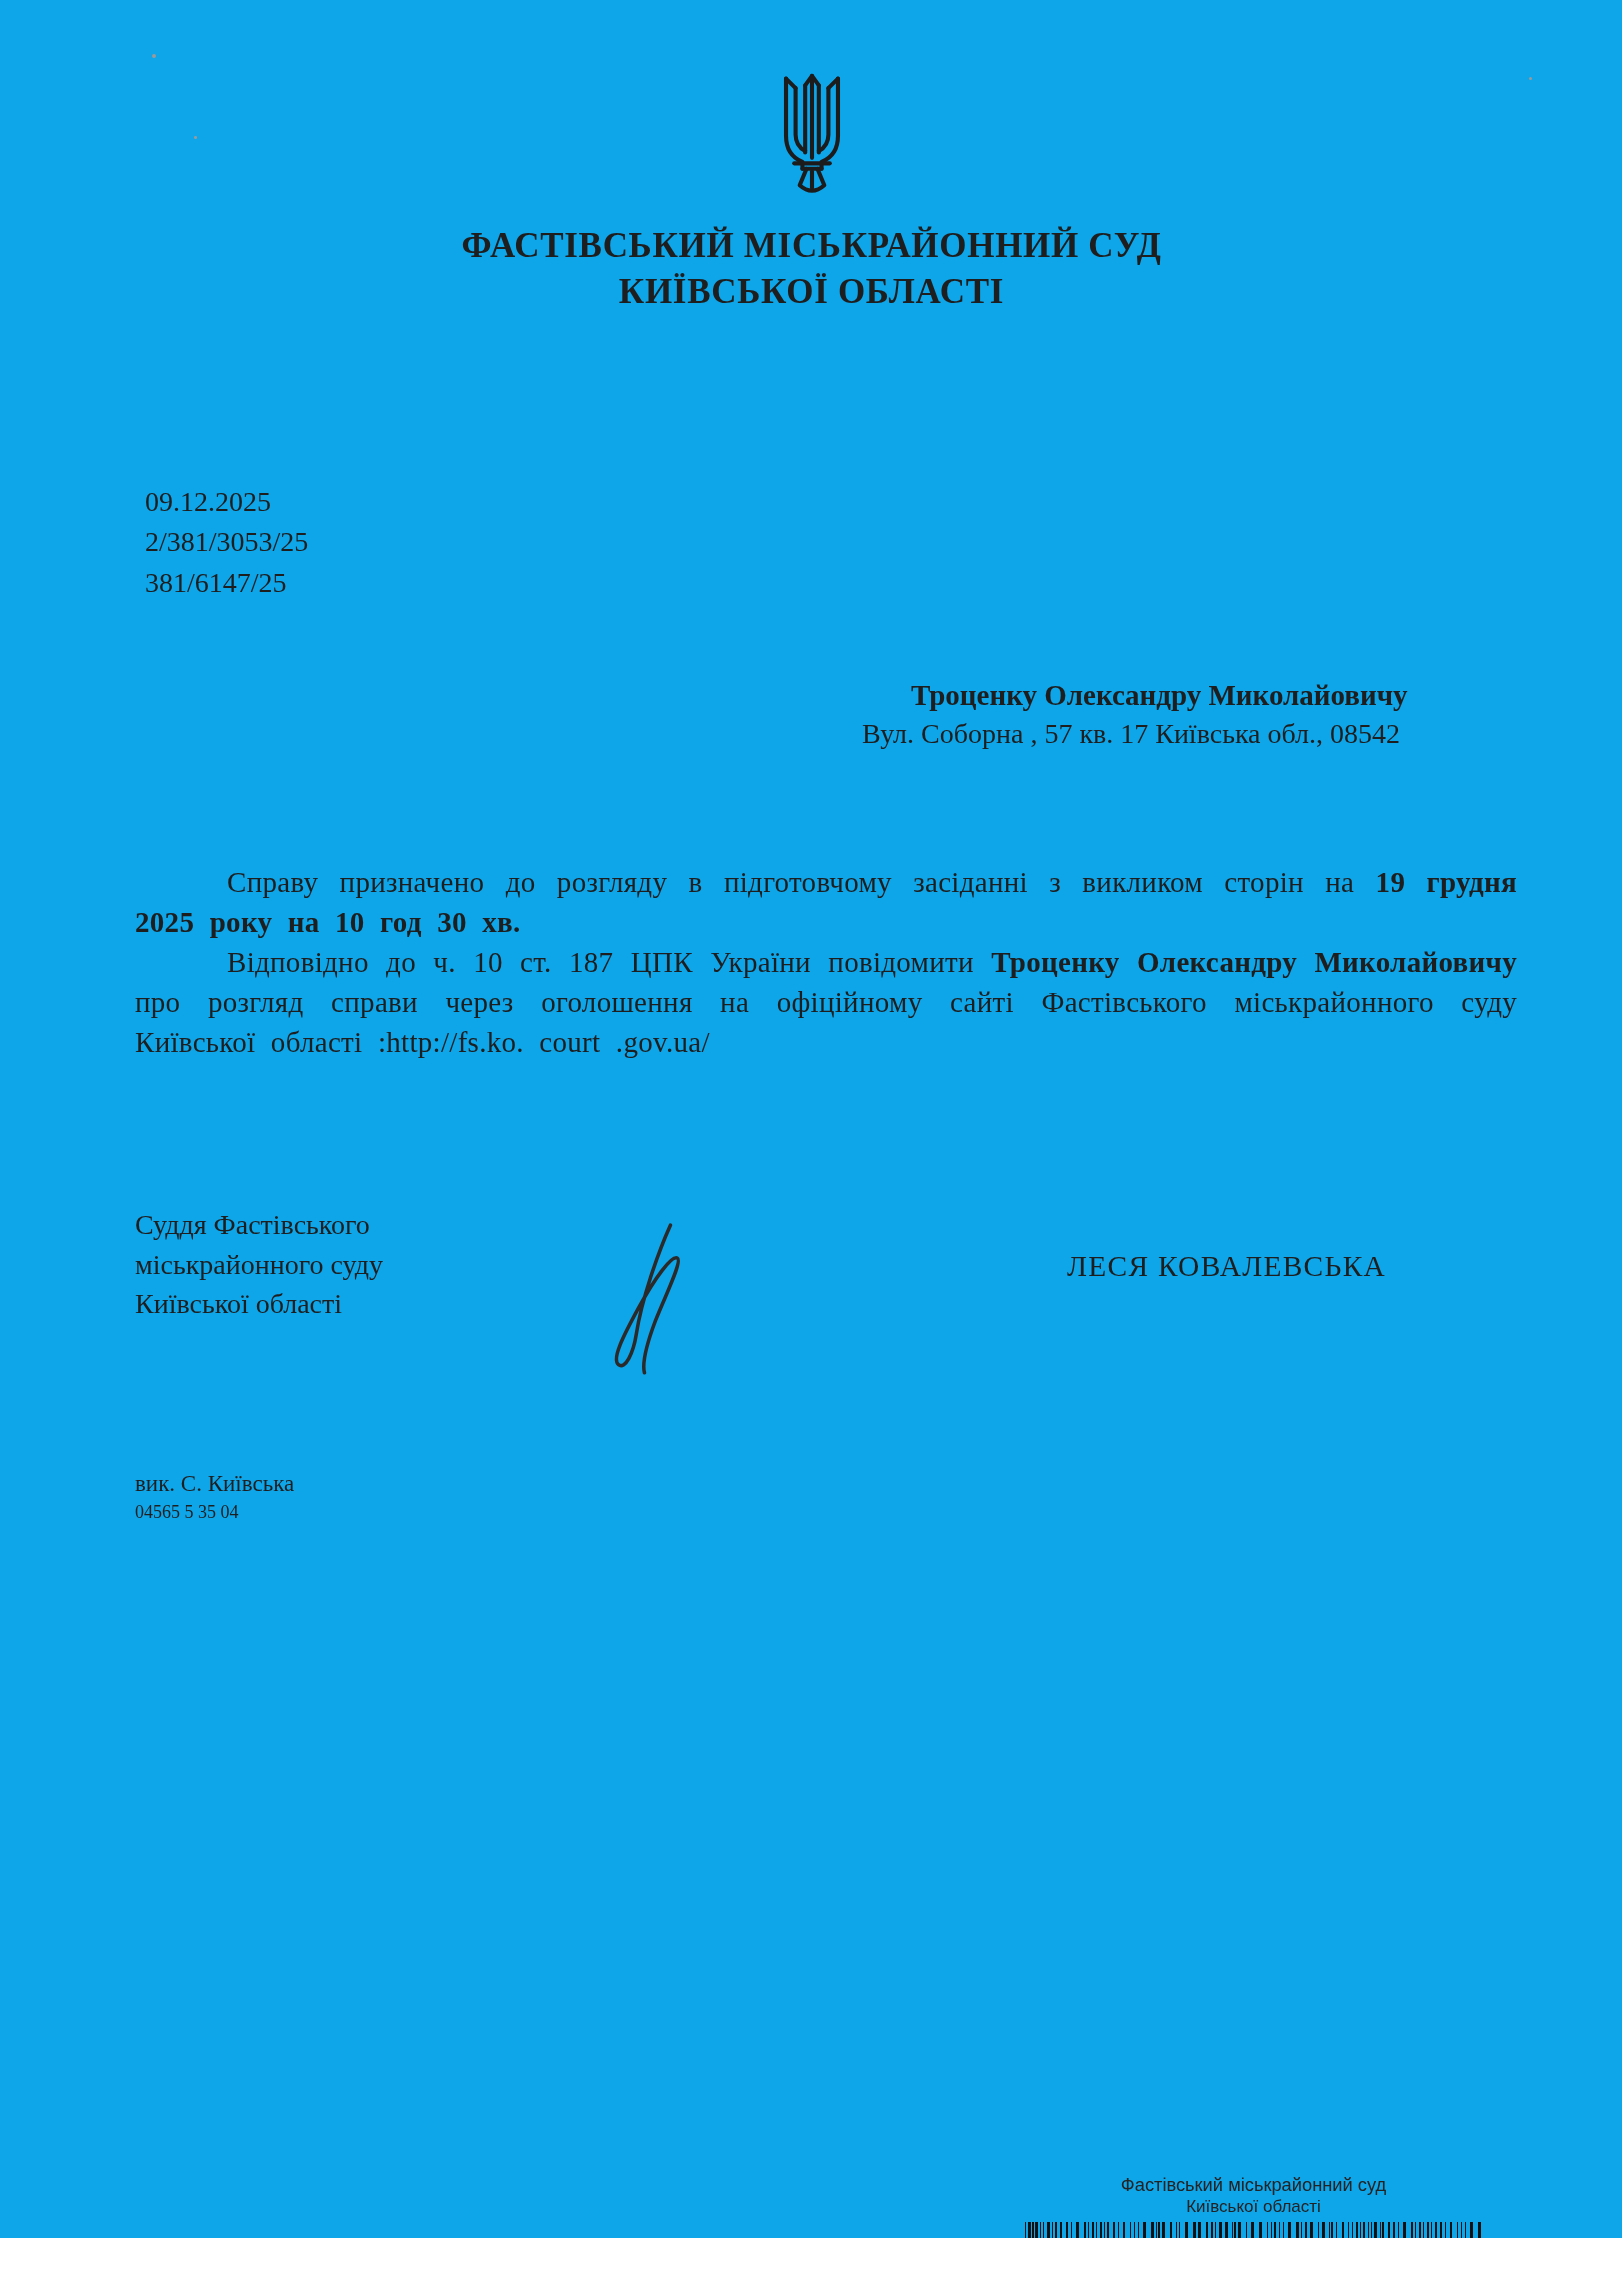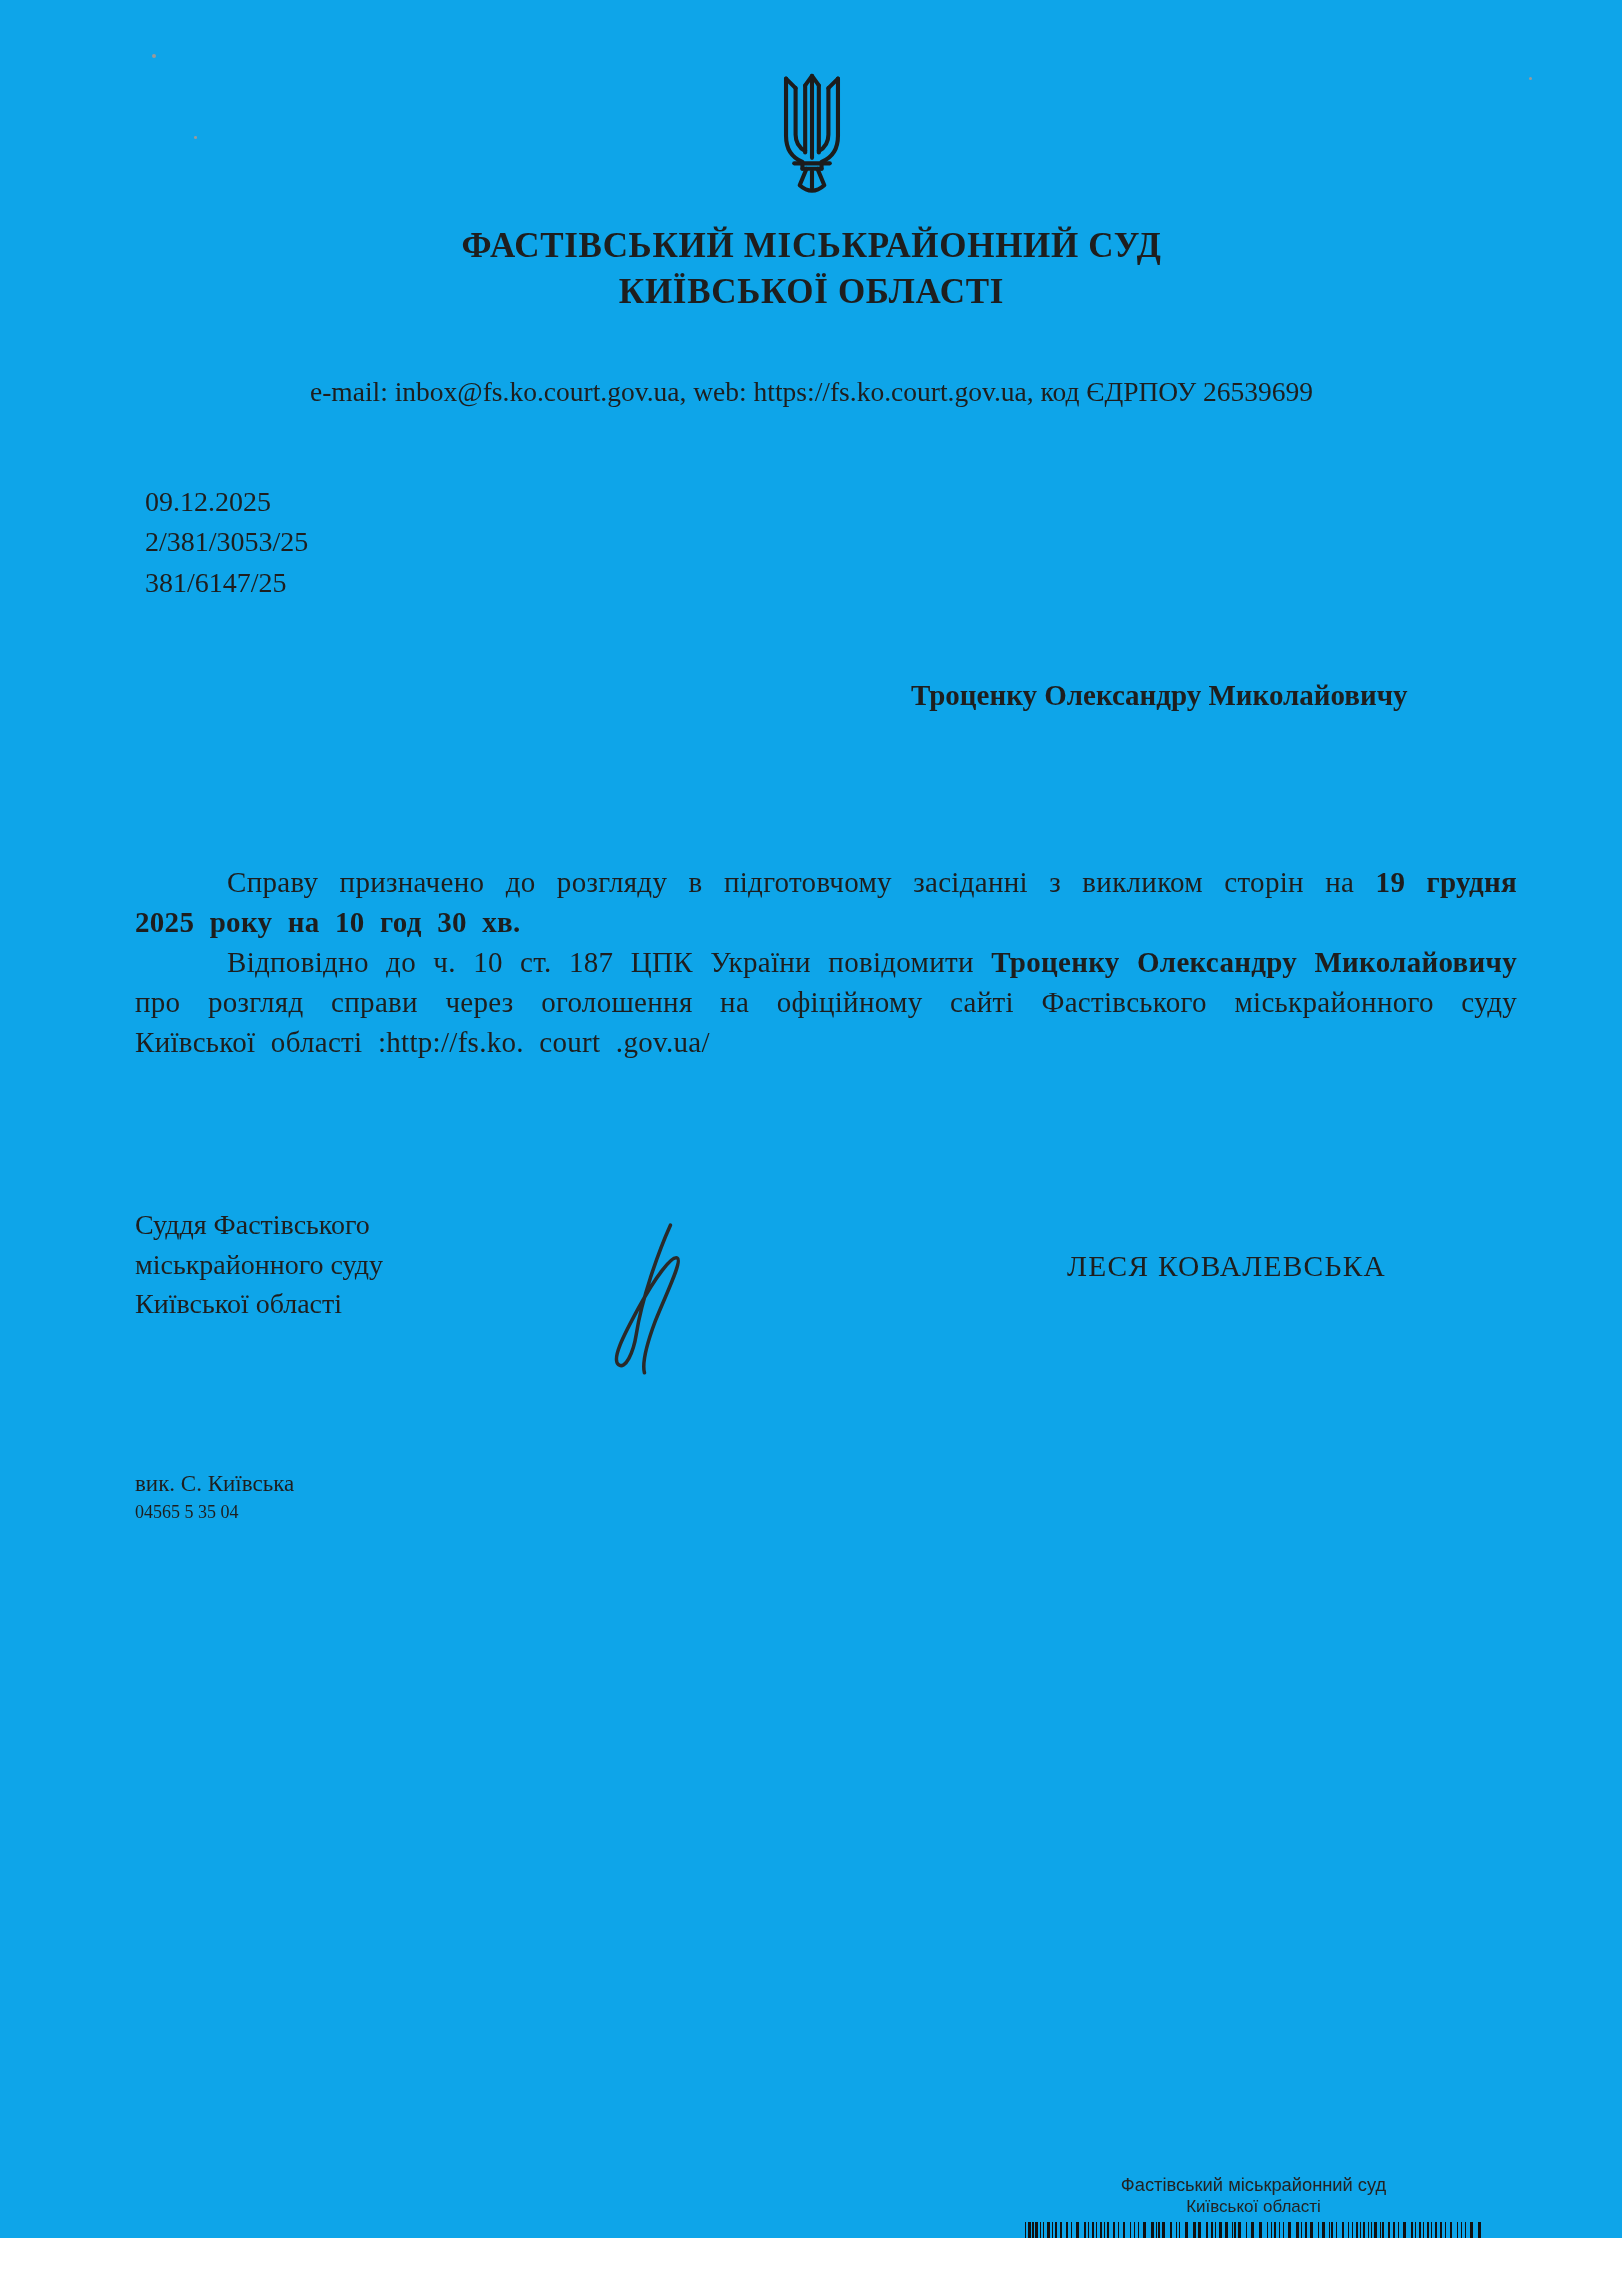--- a/index.html
+++ b/index.html
@@ -180,27 +180,27 @@
         <path d="M17,66 H43"></path>
         <path d="M23,70 H37"></path>
         <path d="M26,70 L21,82 Q30,90 39,82 L34,70"></path>
         <path d="M30,72 V84"></path>
       </g>
     </svg>
   </div>
 
   <div class="court-title l1">ФАСТІВСЬКИЙ  МІСЬКРАЙОННИЙ СУД</div>
   <div class="court-title l2">КИЇВСЬКОЇ ОБЛАСТІ</div>
-  <div class="court-addr l2">e-mail: inbox@fs.ko.court.gov.ua, web: https://fs.ko.court.gov.ua, код ЄДРПОУ 26539699</div>
 
   <div class="ref date">09.12.2025</div>
   <div class="ref case">2/381/3053/25</div>
   <div class="ref doc">381/6147/25</div>
 
   <div class="addressee-name">Троценку  Олександру Миколайовичу</div>
+  <div class="addressee-address">Вул. Соборна  ,  57  кв. 17 Київська обл., 08542</div>
 
   <div class="body-text">
     <p>
       <span>Справу  призначено  до  розгляду  в  підготовчому  засіданні  з викликом сторін   на </span><b>19 грудня  2025  року на  10  год 30 хв.</b>
     </p>
     <p>
       <span>Відповідно до  ч.  10 ст. 187  ЦПК   України   повідомити  </span><b>Троценку Олександру Миколайовичу</b><span>   про  розгляд справи через  оголошення на   офіційному сайті Фастівського міськрайонного  суду  Київської області :http://fs.ko. court .gov.ua/</span>
     </p>
   </div>
 

